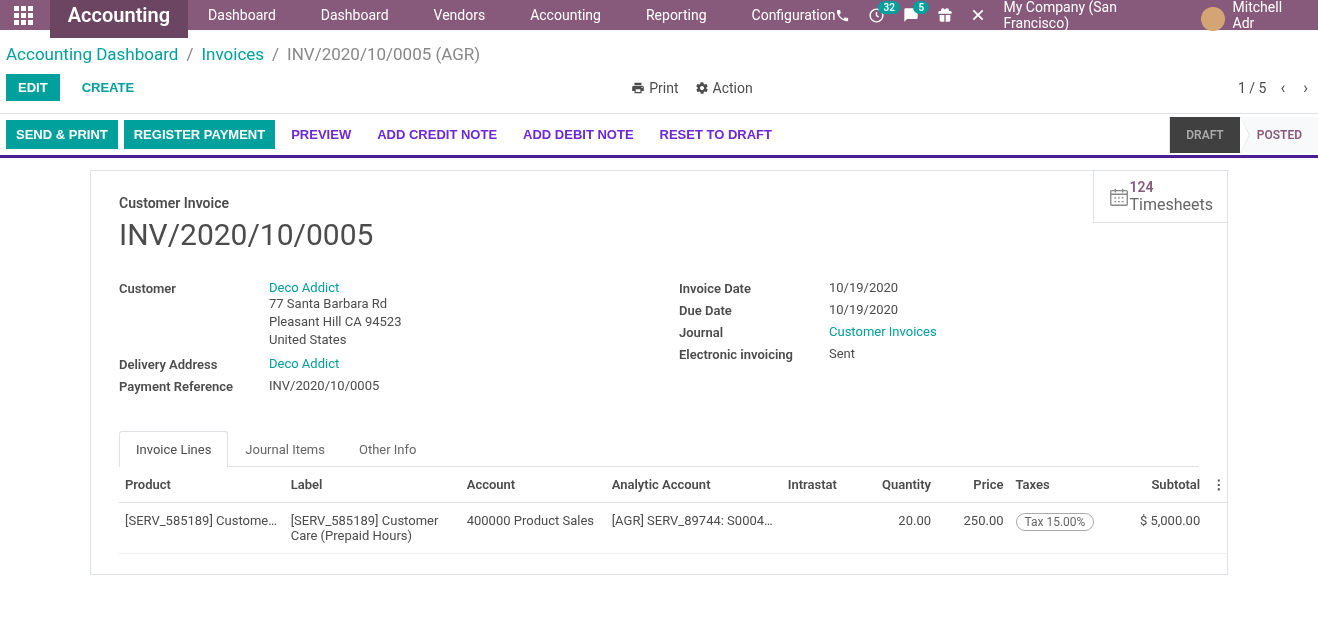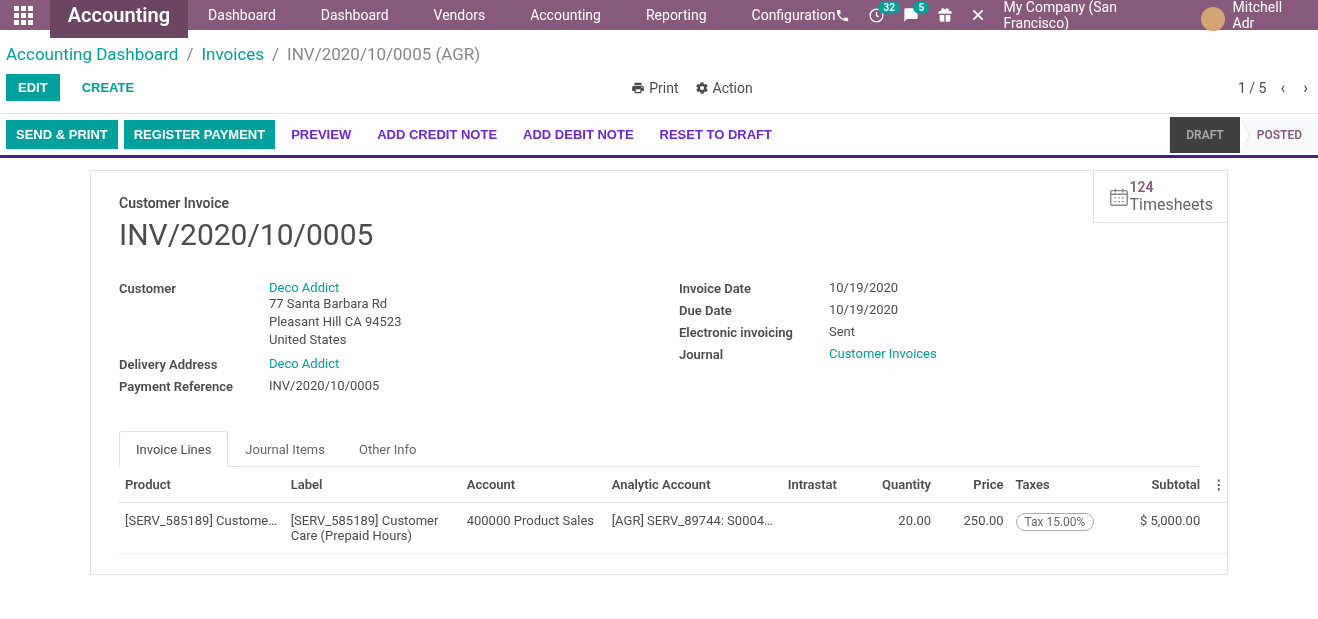--- a/index.html
+++ b/index.html
@@ -219,26 +219,26 @@
         <div class="field-col">
           <div class="field-row">
             <div class="field-label">Invoice Date</div>
             <div class="field-value">10/19/2020</div>
           </div>
           <div class="field-row">
             <div class="field-label">Due Date</div>
             <div class="field-value">10/19/2020</div>
           </div>
           <div class="field-row">
+            <div class="field-label">Journal</div>
+            <div class="field-value"><a>Customer Invoices</a></div>
+          </div>
+          <div class="field-row">
             <div class="field-label">Electronic invoicing</div>
             <div class="field-value">Sent</div>
-          </div>
-          <div class="field-row">
-            <div class="field-label">Journal</div>
-            <div class="field-value"><a>Customer Invoices</a></div>
           </div>
         </div>
       </div>
     </div>
 
     <div class="tabs">
       <div class="tab active">Invoice Lines</div>
       <div class="tab">Journal Items</div>
       <div class="tab">Other Info</div>
     </div>

